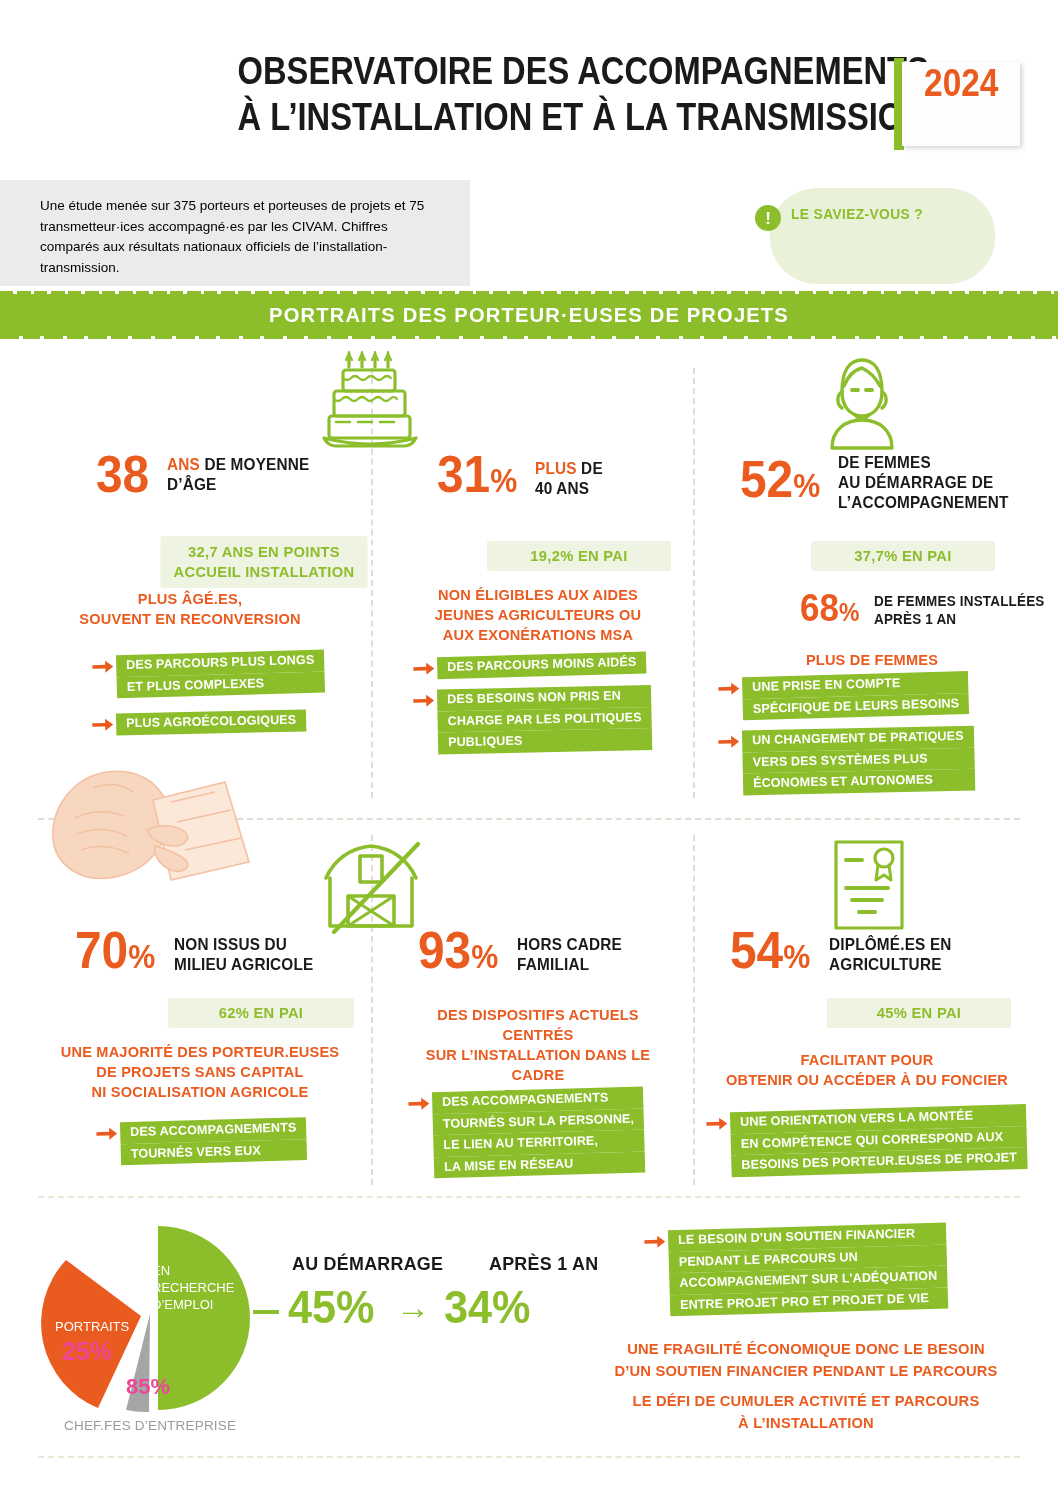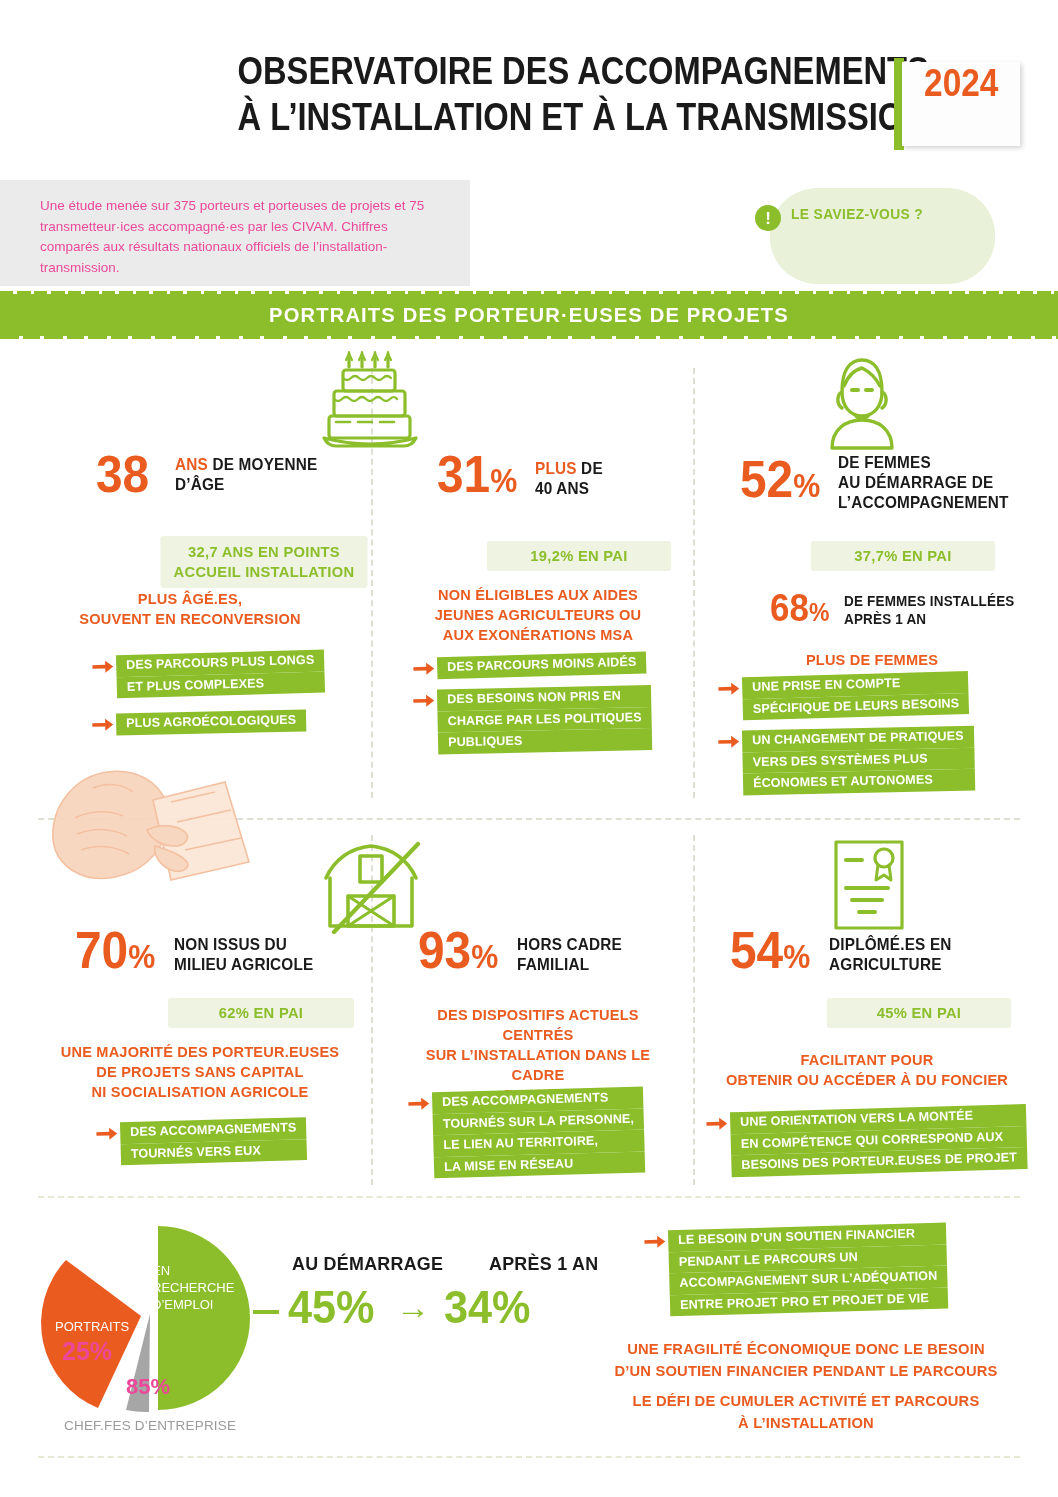--- a/index.html
+++ b/index.html
@@ -55,21 +55,21 @@
     font-family:"Liberation Sans", sans-serif;
   }
 
   
   .intro-box{
     position:absolute;left:0;top:180px;width:470px;height:106px;
     background:#EBEBEB;
   }
   .intro-text{
     position:absolute;left:40px;top:196px;width:410px;
-    font-size:13.5px;line-height:20.5px;color:#ec4899;
+    font-size:13.5px;line-height:20.5px;color:#000000;
   }
   .know-blob{
     position:absolute;left:770px;top:188px;width:225px;height:96px;
     background:#E9F1D9;border-radius:48px / 46px;
   }
   .know-icon{
     position:absolute;left:755px;top:205px;width:26px;height:26px;border-radius:50%;
     background:#8CBE2B;color:#fff;font-weight:bold;font-size:17px;
     display:flex;align-items:center;justify-content:center;line-height:1;
   }
@@ -239,21 +239,21 @@
         <rect x="27" y="20" width="52" height="21" rx="3"></rect>
         <path d="M27 28 q4 4 8 0 q4 -4 8 0 q4 4 8 0 q4 -4 8 0 q4 4 8 0 q4 -4 8 0" stroke-width="2.2"></path>
         <rect x="18" y="41" width="71" height="25" rx="3"></rect>
         <path d="M18 49 q4 4 8 0 q4 -4 8 0 q4 4 8 0 q4 -4 8 0 q4 4 8 0 q4 -4 8 0 q4 4 8 0 q4 -4 7 0" stroke-width="2.2"></path>
         <rect x="13" y="66" width="81" height="22" rx="3"></rect>
         <path d="M20 72 h14 M42 72 h14 M64 72 h14" stroke-width="2.6"></path>
         <path d="M8 88 q46 12 92 0 q-4 8 -12 8 H20 q-8 0 -12 -8 Z"></path>
       </g>
     </svg>
 
-    <div class="stat-row" style="left:96px;top:112px;gap:8px;">
+    <div class="stat-row" style="left:96px;top:112px;">
       <span class="big-num">38</span>
       <span class="stat-label" style="margin-left:13px;"><span class="hl">ANS</span><span> DE MOYENNE
 D’ÂGE</span></span>
     </div>
 
     <div class="pai-chip" style="left:155px;top:196px;width:218px;height:52px;">32,7 ANS EN POINTS
 ACCUEIL INSTALLATION</div>
     <div class="orange-note" style="left:52px;top:249px;width:276px;">PLUS ÂGÉ.ES,
 SOUVENT EN RECONVERSION</div>
 
@@ -321,21 +321,21 @@
 
     <div class="stat-row" style="left:740px;top:112px;">
       <span class="big-num"><span>52</span><span class="pct">%</span></span>
       <span class="stat-label" style="margin-left:11px;">DE FEMMES
 AU DÉMARRAGE DE
 L’ACCOMPAGNEMENT</span>
     </div>
 
     <div class="pai-chip" style="left:806px;top:201px;width:194px;height:30px;">37,7% EN PAI</div>
 
-    <div class="stat-row" style="left:770px;top:252px;">
+    <div class="stat-row" style="left:800px;top:252px;">
       <span class="big-num" style="font-size:38px;line-height:32px;"><span>68</span><span class="pct" style="font-size:25px;">%</span></span>
       <span class="stat-label" style="margin-left:9px;font-size:14.5px;line-height:18px;">DE FEMMES INSTALLÉES
 APRÈS 1 AN</span>
     </div>
 
     <div class="orange-note" style="left:730px;top:310px;width:284px;">PLUS DE FEMMES</div>
 
     <div class="bullet sk1" style="left:718px;top:340px;">
       <svg class="arrow" viewBox="0 0 22 14">
         <path d="M0 5.2 h13 V1 l8 6 l-8 6 V8.8 H0 Z" fill="#EA5B20"></path>

